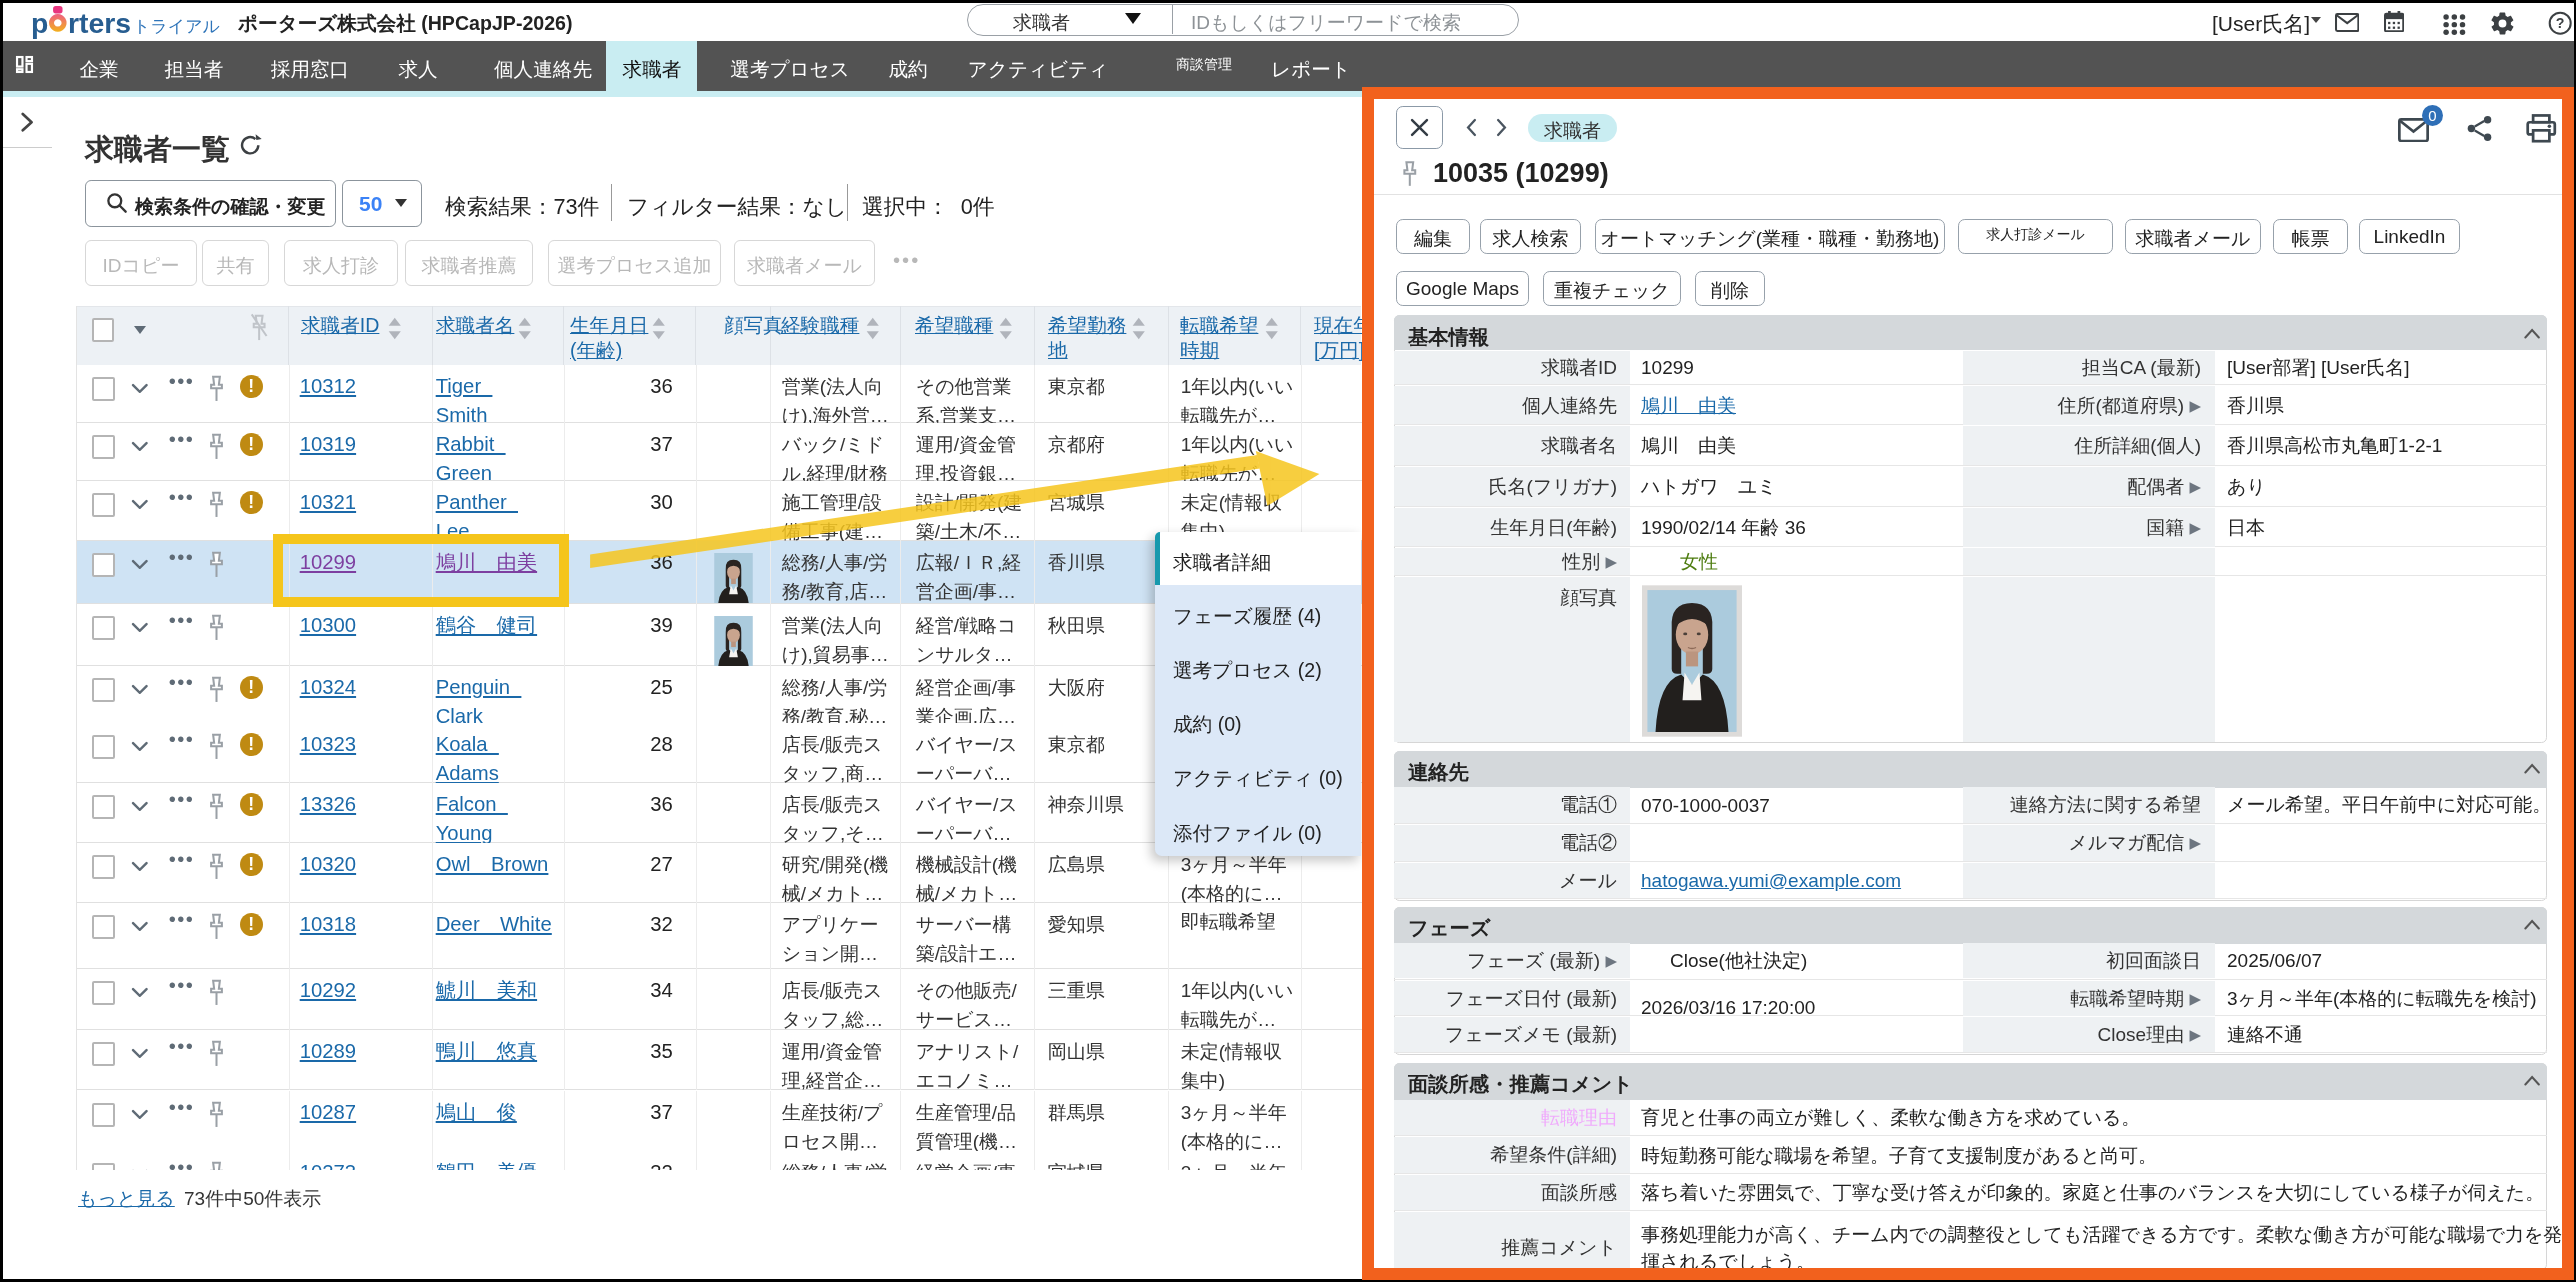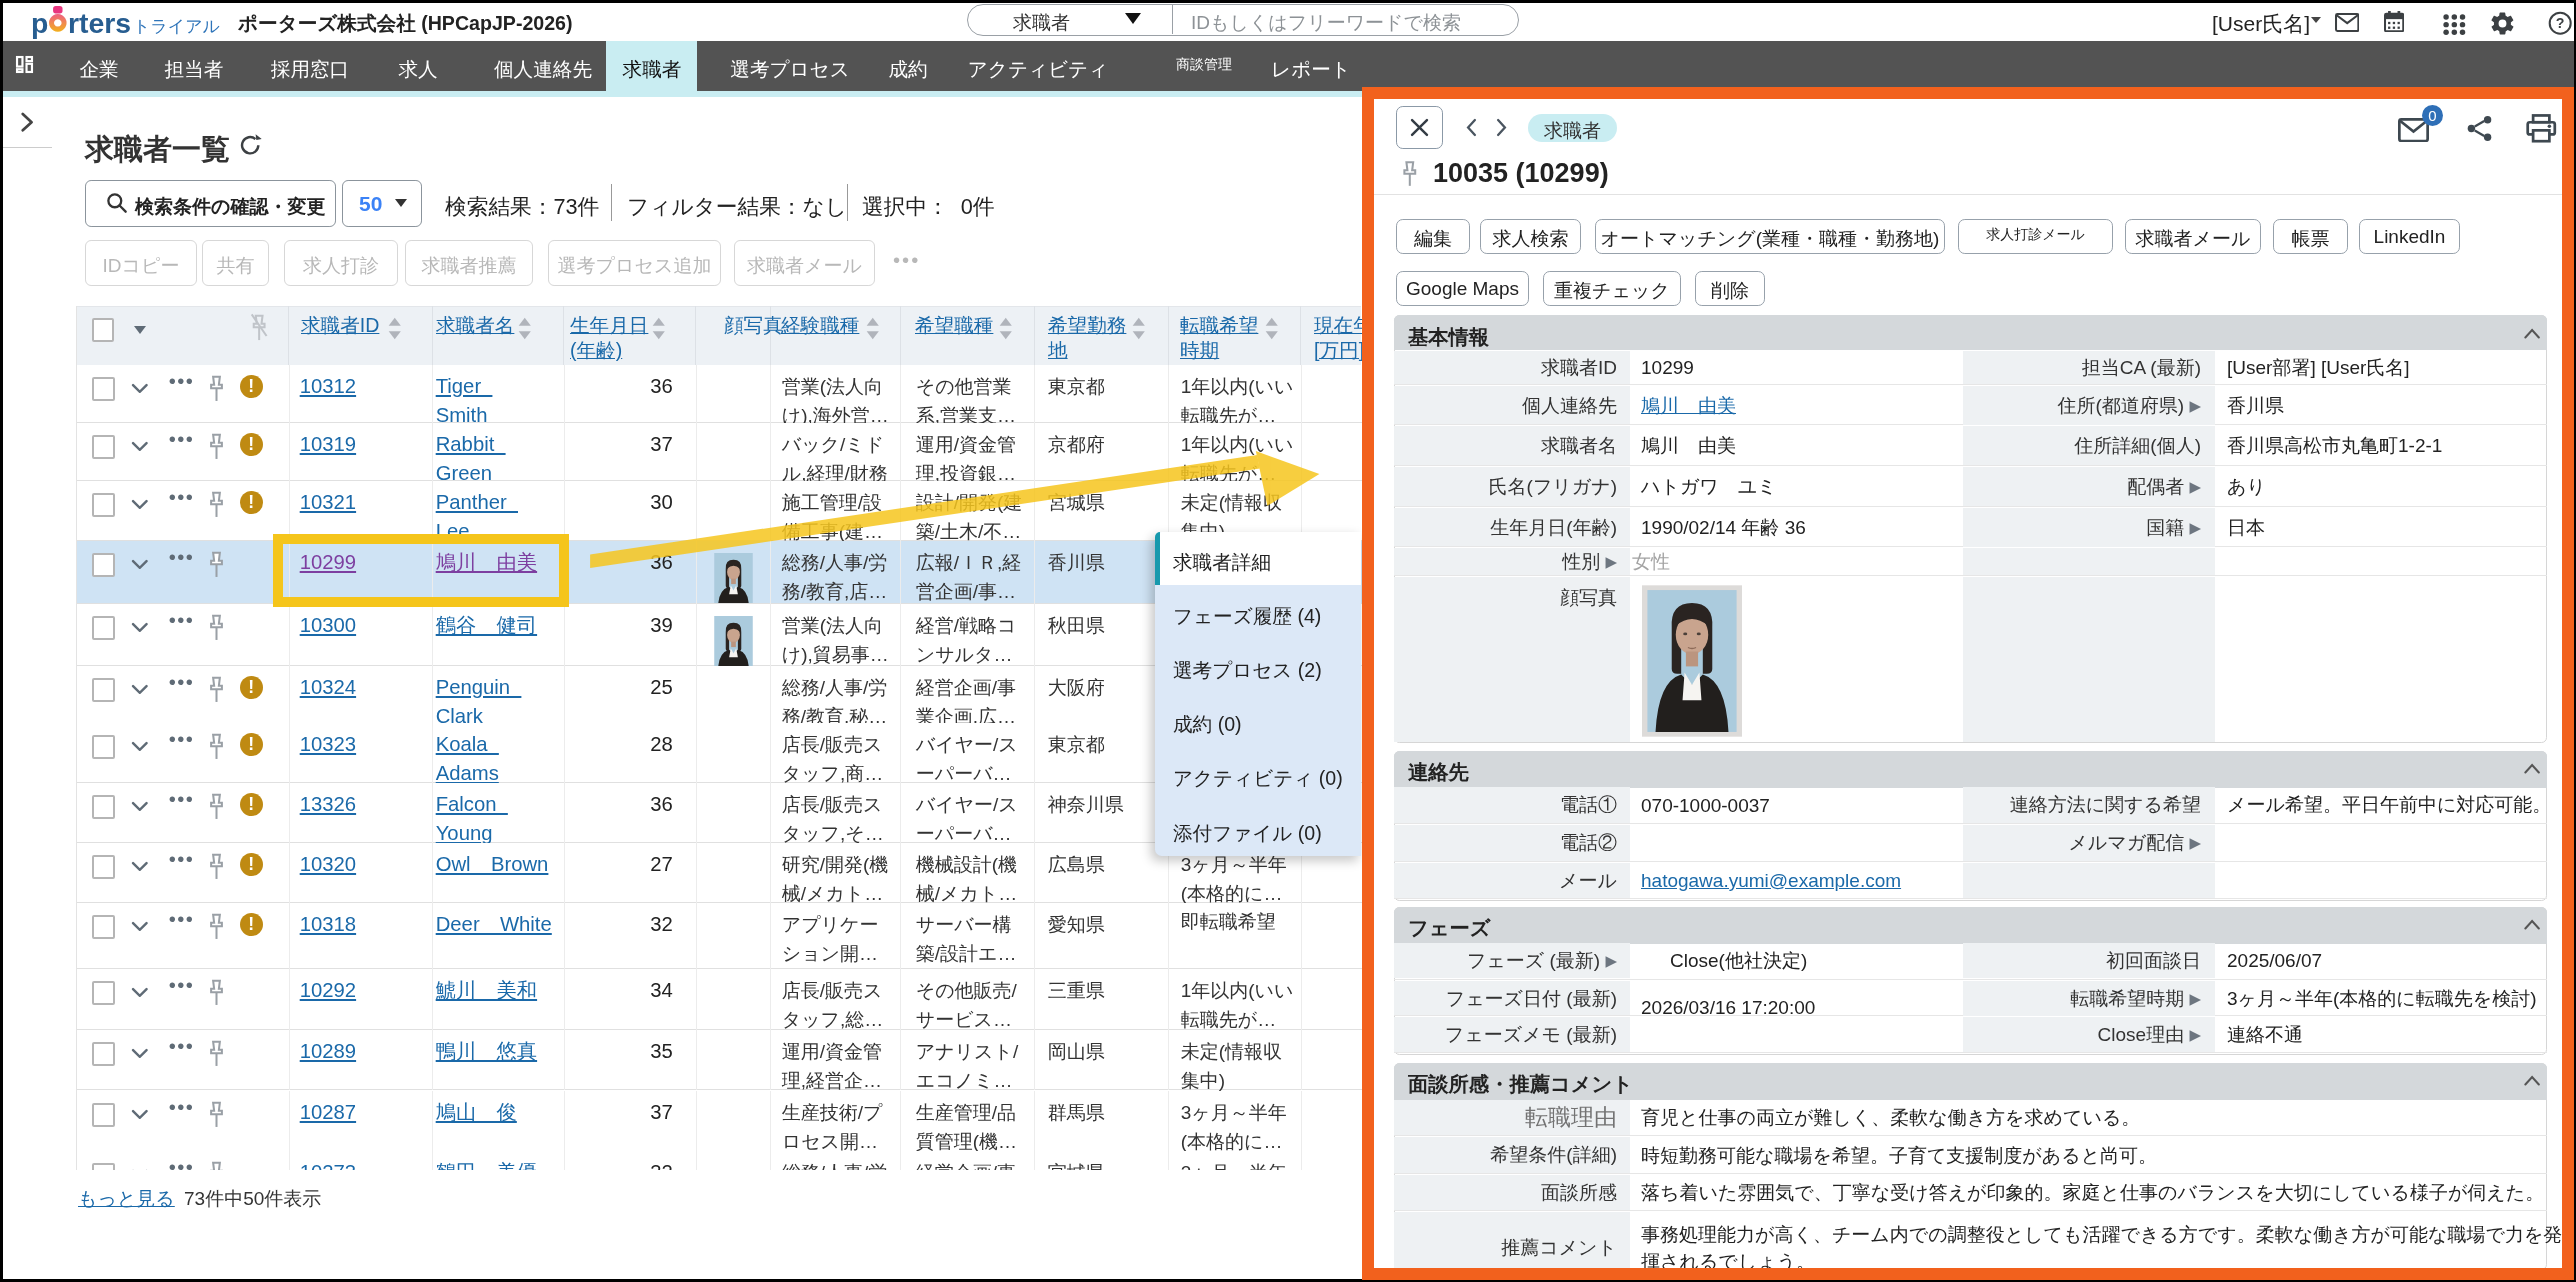--- a/index.html
+++ b/index.html
@@ -745,21 +745,21 @@
 <div class="a" style="left:2227px;top:467px;width:317px;height:39px;font-size:19px;color:#222;display:flex;align-items:center;white-space:nowrap;">あり</div>
 <div class="a" style="left:1394px;top:508px;width:236px;height:39px;background:#eef1f3;"></div>
 <div class="a" style="left:1394px;top:508px;width:223px;height:39px;font-size:19px;color:#333;text-align:right;display:flex;align-items:center;justify-content:flex-end;white-space:nowrap;">生年月日(年齢)</div>
 <div class="a" style="left:1641px;top:508px;width:321px;height:39px;font-size:19px;color:#222;display:flex;align-items:center;line-height:27px;white-space:nowrap;">1990/02/14 年齢 36</div>
 <div class="a" style="left:1394px;top:546px;width:1153px;height:0.7px;background:#e6e6e6;"></div>
 <div class="a" style="left:1963px;top:508px;width:252px;height:39px;background:#eef1f3;"></div>
 <div class="a" style="left:1963px;top:508px;width:238px;height:39px;font-size:19px;color:#333;text-align:right;display:flex;align-items:center;justify-content:flex-end;white-space:nowrap;">国籍&nbsp;<span style="color:#6d7680;font-size:15px;">▶</span></div>
 <div class="a" style="left:2227px;top:508px;width:317px;height:39px;font-size:19px;color:#222;display:flex;align-items:center;white-space:nowrap;">日本</div>
 <div class="a" style="left:1394px;top:548px;width:236px;height:27px;background:#eef1f3;"></div>
 <div class="a" style="left:1394px;top:548px;width:223px;height:27px;font-size:19px;color:#333;text-align:right;display:flex;align-items:center;justify-content:flex-end;white-space:nowrap;">性別&nbsp;<span style="color:#6d7680;font-size:15px;">▶</span></div>
-<div class="a" style="left:1632px;top:548px;width:321px;height:27px;font-size:19px;color:#a3a3a3;display:flex;align-items:center;line-height:27px;white-space:nowrap;">女性</div>
+<div class="a" style="left:1680px;top:548px;width:321px;height:27px;font-size:19px;color:#4d7c0f;display:flex;align-items:center;line-height:27px;white-space:nowrap;">女性</div>
 <div class="a" style="left:1394px;top:575px;width:1153px;height:0.7px;background:#e6e6e6;"></div>
 <div class="a" style="left:1963px;top:548px;width:252px;height:27px;background:#eef1f3;"></div>
 <div class="a" style="left:1963px;top:548px;width:238px;height:27px;font-size:19px;color:#333;text-align:right;display:flex;align-items:center;justify-content:flex-end;white-space:nowrap;"></div>
 <div class="a" style="left:2227px;top:548px;width:317px;height:27px;font-size:19px;color:#222;display:flex;align-items:center;white-space:nowrap;"></div>
 <div class="a" style="left:1394px;top:577px;width:236px;height:165px;background:#eef1f3;"></div>
 <div class="a" style="left:1394px;top:577px;width:223px;height:41px;font-size:19px;color:#333;text-align:right;display:flex;align-items:center;justify-content:flex-end;">顔写真</div>
 <div class="a" style="left:1963px;top:577px;width:252px;height:165px;background:#eef1f3;"></div>
 <svg class="a" style="left:1642px;top:585px;" width="100" height="152" viewBox="0 0 148 224">
 <rect width="148" height="224" fill="#dddbd9"></rect>
 <rect x="8" y="7" width="132" height="210" fill="#abcbdd"></rect>
@@ -829,21 +829,21 @@
 <div class="a" style="left:1963px;top:1017px;width:252px;height:35px;background:#eef1f3;"></div>
 <div class="a" style="left:1963px;top:1017px;width:238px;height:35px;font-size:19px;color:#333;text-align:right;display:flex;align-items:center;justify-content:flex-end;white-space:nowrap;">Close理由&nbsp;<span style="color:#6d7680;font-size:15px;">▶</span></div>
 <div class="a" style="left:2227px;top:1017px;width:317px;height:35px;font-size:19px;color:#222;display:flex;align-items:center;white-space:nowrap;">連絡不通</div>
 <div class="a" style="left:1394px;top:1063px;width:1153px;height:207px;border:1.4px solid #d6d6d6;border-radius:5.4px;box-sizing:border-box;background:#fff;overflow:hidden;"></div>
 <div class="a" style="left:1394px;top:1063px;width:1153px;height:37px;background:#d4d8db;border-radius:5.4px 5.4px 0 0;"></div>
 <div class="a" style="left:1408px;top:1070px;font-size:20.3px;font-weight:bold;color:#222;">面談所感・推薦コメント</div>
 <svg class="a" style="left:2524px;top:1075px;" width="16.2" height="10.8" viewBox="0 0 24 16">
     <path d="M2 14 L12 3 L22 14" fill="none" stroke="#555" stroke-width="3" stroke-linecap="round"></path>
   </svg>
 <div class="a" style="left:1394px;top:1100px;width:236px;height:35px;background:#eef1f3;"></div>
-<div class="a" style="left:1394px;top:1100px;width:223px;height:35px;font-size:23px;color:#737373;text-align:right;display:flex;align-items:center;justify-content:flex-end;white-space:nowrap;">転職理由</div>
+<div class="a" style="left:1394px;top:1100px;width:223px;height:35px;font-size:19px;color:#f0abfc;text-align:right;display:flex;align-items:center;justify-content:flex-end;white-space:nowrap;">転職理由</div>
 <div class="a" style="left:1641px;top:1100px;width:903px;height:35px;font-size:19px;color:#222;display:flex;align-items:center;line-height:27px;white-space:nowrap;">育児と仕事の両立が難しく、柔軟な働き方を求めている。</div>
 <div class="a" style="left:1394px;top:1135px;width:1153px;height:0.7px;background:#e6e6e6;"></div>
 <div class="a" style="left:1394px;top:1137px;width:236px;height:36px;background:#eef1f3;"></div>
 <div class="a" style="left:1394px;top:1137px;width:223px;height:36px;font-size:19px;color:#333;text-align:right;display:flex;align-items:center;justify-content:flex-end;white-space:nowrap;">希望条件(詳細)</div>
 <div class="a" style="left:1641px;top:1137px;width:903px;height:36px;font-size:19px;color:#222;display:flex;align-items:center;line-height:27px;white-space:nowrap;">時短勤務可能な職場を希望。子育て支援制度があると尚可。</div>
 <div class="a" style="left:1394px;top:1173px;width:1153px;height:0.7px;background:#e6e6e6;"></div>
 <div class="a" style="left:1394px;top:1175px;width:236px;height:35px;background:#eef1f3;"></div>
 <div class="a" style="left:1394px;top:1175px;width:223px;height:35px;font-size:19px;color:#333;text-align:right;display:flex;align-items:center;justify-content:flex-end;white-space:nowrap;">面談所感</div>
 <div class="a" style="left:1641px;top:1175px;width:903px;height:35px;font-size:19px;color:#222;display:flex;align-items:center;line-height:27px;white-space:nowrap;">落ち着いた雰囲気で、丁寧な受け答えが印象的。家庭と仕事のバランスを大切にしている様子が伺えた。</div>
 <div class="a" style="left:1394px;top:1210px;width:1153px;height:0.7px;background:#e6e6e6;"></div>

